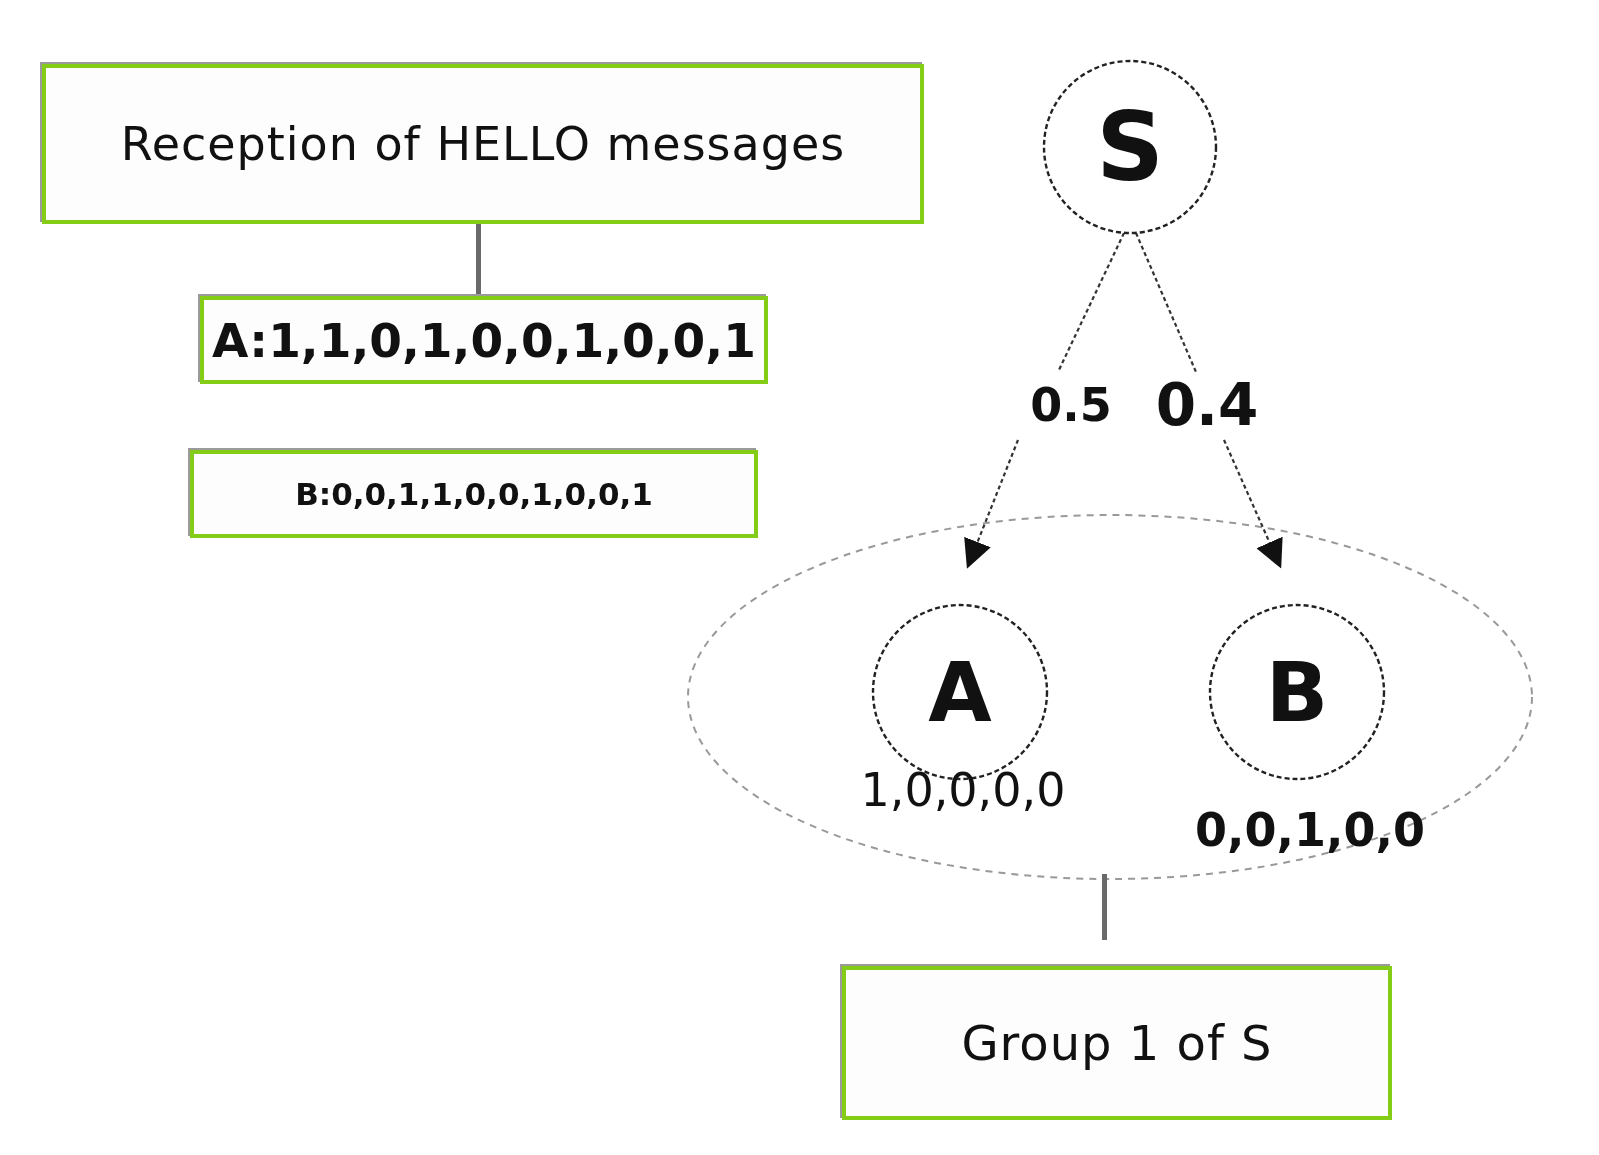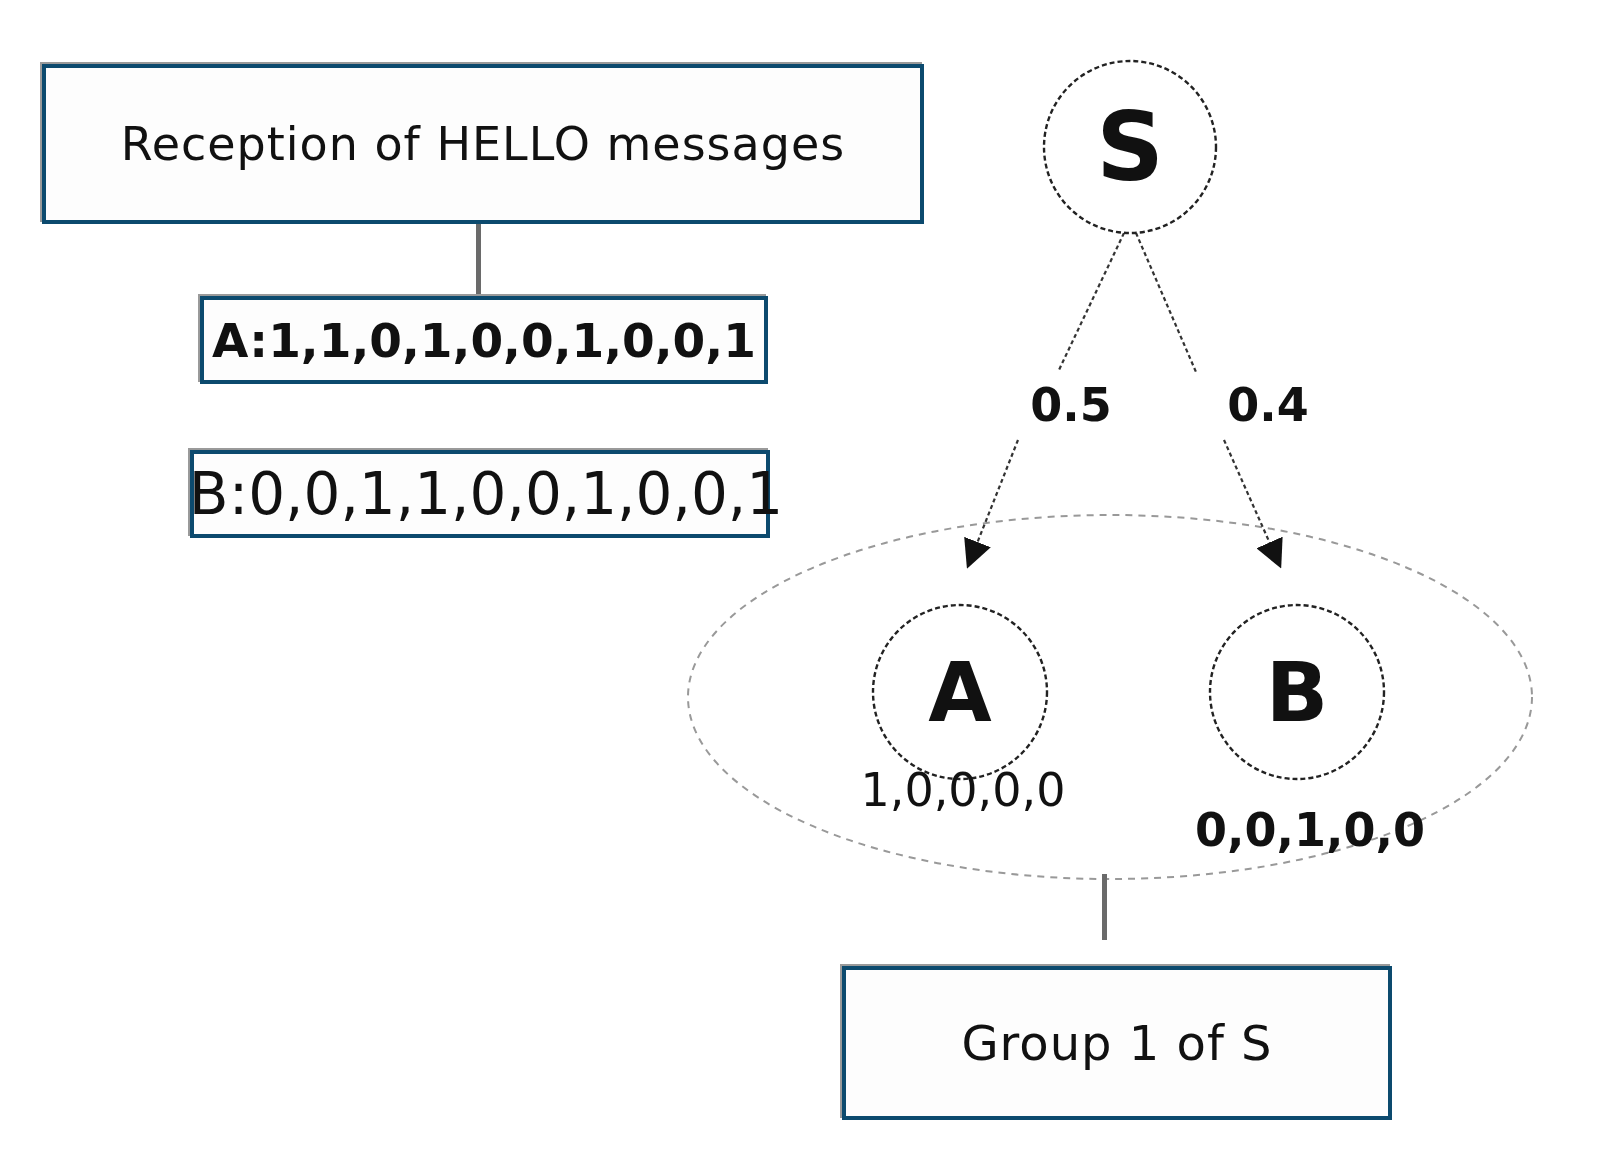--- a/index.html
+++ b/index.html
@@ -17,21 +17,21 @@
     overflow: hidden;
   }
   .layer-svg {
     position: absolute;
     left: 0; top: 0;
     width: 1599px; height: 1155px;
     z-index: 1;
   }
   .box {
     position: absolute;
-    border: 4px solid #0c4a6e;
+    border: 4px solid #84cc16;
     background: #fdfdfd;
     box-shadow: -2px -2px 0 #9a9a9a;
     display: flex;
     align-items: center;
     justify-content: center;
     z-index: 2;
     text-align: center;
   }
   .box-reception {
     left: 42px; top: 64px;
@@ -42,23 +42,22 @@
   }
   .box-seq-a {
     left: 200px; top: 296px;
     width: 560px; height: 80px;
     font-size: 47px;
     font-weight: 700;
   }
   .box-seq-b {
     left: 190px; top: 450px;
     width: 560px; height: 80px;
-    font-size: 58px;
-    font-weight: 400;
-    padding-left: 12px;
+    font-size: 31px;
+    font-weight: 700;
   }
   .box-group {
     left: 842px; top: 938px;
     width: 542px; height: 146px;
     font-size: 48px;
     letter-spacing: 1px;
     font-weight: 500;
     margin-top: 28px;
   }
   .connector {
@@ -75,21 +74,21 @@
     align-items: center;
     justify-content: center;
     z-index: 3;
     text-align: center;
     color: #111;
   }
   .lbl-s { left: 1070px; top: 89px;  width: 120px; height: 116px; font-size: 94px; font-weight: 600; }
   .lbl-a { left: 900px;  top: 634px; width: 120px; height: 116px; font-size: 82px; font-weight: 600; }
   .lbl-b { left: 1237px; top: 634px; width: 120px; height: 116px; font-size: 82px; font-weight: 600; }
   .lbl-p05 { left: 1011px;  top: 376px; width: 120px; height: 58px; font-size: 46px; font-weight: 600; }
-  .lbl-p04 { left: 1208px; top: 376px; width: 120px; height: 58px; font-size: 46px; font-weight: 600; }
+  .lbl-p04 { left: 1147px; top: 376px; width: 120px; height: 58px; font-size: 58px; font-weight: 600; }
   .lbl-bits-a { left: 813px;  top: 760px; width: 300px; height: 60px; font-size: 46px; font-weight: 400; }
   .lbl-bits-b { left: 1160px; top: 800px; width: 300px; height: 60px; font-size: 46px; font-weight: 600; }
 </style>
 </head>
 <body>
 
 <div class="canvas">
 
   <svg class="layer-svg" viewBox="0 0 1599 1155" xmlns="http://www.w3.org/2000/svg">
     <defs>

